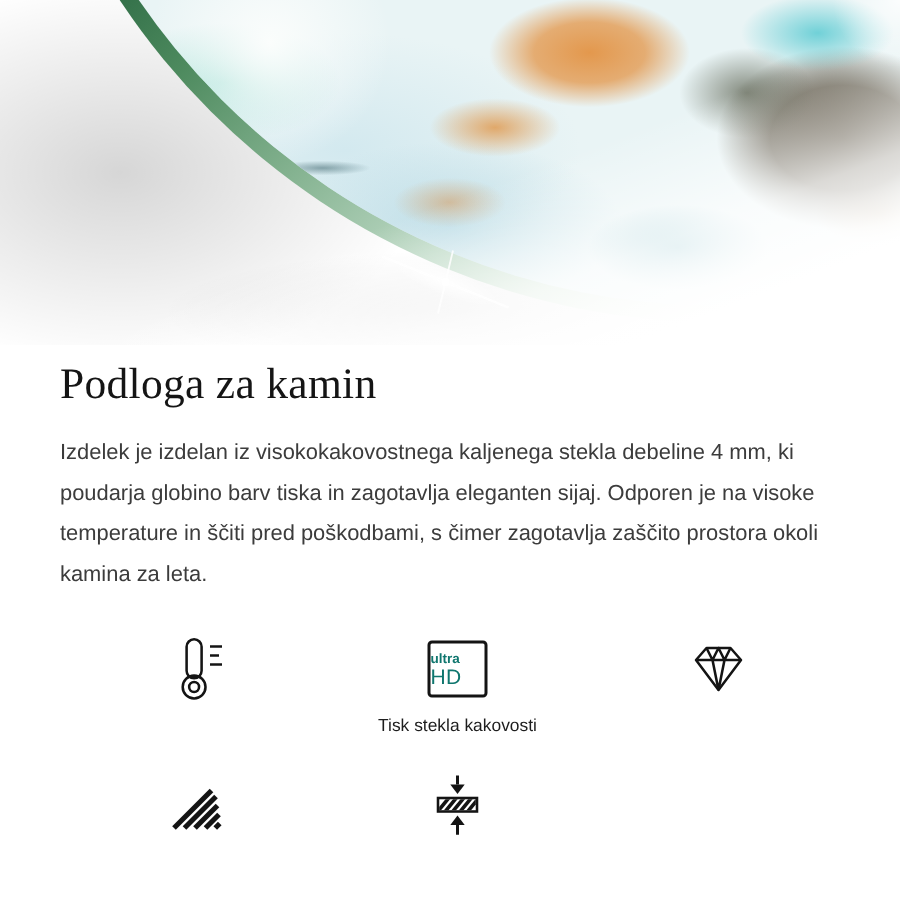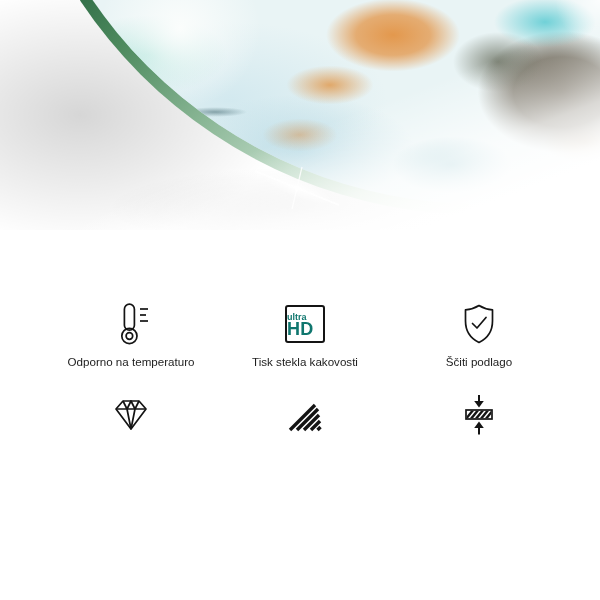--- a/index.html
+++ b/index.html
@@ -66,21 +66,21 @@
   .feature{display:flex;flex-direction:column;align-items:center;}
   .icon-box{height:46px;display:flex;align-items:center;justify-content:center;}
   .feature-label{margin-top:8px;font-size:11.6px;color:#1d1d1d;white-space:nowrap;}
   .icon-stroke{stroke:#141414;fill:none;stroke-width:1.7;}
   .hd-box{
     width:36px;height:34px;border:2.2px solid #141414;border-radius:3px;
     display:flex;flex-direction:column;align-items:flex-start;justify-content:center;
     color:#0f766e;
   }
   .hd-top{font-size:9px;font-weight:700;line-height:10px;}
-  .hd-bottom{font-size:18px;font-weight:700;line-height:15px;letter-spacing:0.3px;}
+  .hd-bottom{font-size:14px;font-weight:400;line-height:15px;letter-spacing:0.3px;}
 </style>
 </head>
 <body>
 
 <div class="hero">
   <div class="glass-edge"></div>
   <div class="marble"></div>
   <div class="hero-fade"></div>
   <svg class="sparkle" width="90" height="60">
     <defs>
@@ -90,58 +90,49 @@
       </radialGradient>
     </defs>
     <ellipse cx="45" cy="30" rx="40" ry="9" fill="url(#glow)" transform="rotate(21 45 30)"></ellipse>
     <line x1="3" y1="13" x2="87" y2="47" stroke="#ffffff" stroke-width="1.6" opacity="0.95"></line>
     <line x1="50" y1="9" x2="40" y2="51" stroke="#ffffff" stroke-width="1.2" opacity="0.85"></line>
     <circle cx="45" cy="30" r="2.6" fill="#ffffff"></circle>
   </svg>
 </div>
 
 <div class="content">
-  <h1 class="page-title"><br>
+  <h1 class="page-title"><span>Podloga za kamin</span><br>
   </h1>
+  <p class="description">Izdelek je izdelan iz visokokakovostnega kaljenega stekla debeline 4 mm, ki poudarja globino barv tiska in zagotavlja eleganten sijaj. Odporen je na visoke temperature in ščiti pred poškodbami, s čimer zagotavlja zaščito prostora okoli kamina za leta.</p>
 
   <div class="features">
 
     <div class="feature">
       <div class="icon-box">
         <svg width="40" height="44" viewBox="0 0 40 44">
           <rect class="icon-stroke" x="13.4" y="2.2" width="10" height="26" rx="5"></rect>
           <circle class="icon-stroke" cx="18.4" cy="34" r="7.6"></circle>
           <circle class="icon-stroke" cx="18.4" cy="34" r="3.3"></circle>
           <line class="icon-stroke" x1="29" y1="7" x2="37" y2="7"></line>
           <line class="icon-stroke" x1="29" y1="13" x2="35" y2="13"></line>
           <line class="icon-stroke" x1="29" y1="19" x2="37" y2="19"></line>
         </svg>
       </div>
-      <div class="feature-label">Odporno na temperaturo</div>
     </div>
 
     <div class="feature">
       <div class="icon-box">
         <div class="hd-box">
           <div class="hd-top">ultra</div>
           <div class="hd-bottom">HD</div>
         </div>
       </div>
       <div class="feature-label">Tisk stekla kakovosti</div>
     </div>
 
-    <div class="feature">
-      <div class="icon-box">
-        <svg width="40" height="44" viewBox="0 0 40 44">
-          <path class="icon-stroke" stroke-linejoin="round" d="M20 3.5 C24 6 29 7.4 33.5 7.9 V19 C33.5 29.5 28 36.6 20 40.5 C12 36.6 6.5 29.5 6.5 19 V7.9 C11 7.4 16 6 20 3.5 Z"></path>
-          <path class="icon-stroke" stroke-width="2" stroke-linecap="round" stroke-linejoin="round" d="M13.5 21.5 L18 26 L27 15.5"></path>
-        </svg>
-      </div>
-      <div class="feature-label">Ščiti podlago</div>
-    </div>
 
     <div class="feature">
       <div class="icon-box">
         <svg width="40" height="40" viewBox="0 0 40 40">
           <path class="icon-stroke" stroke-linejoin="round" d="M12 6 H28 L35 14 L20 34 L5 14 Z"></path>
           <path class="icon-stroke" stroke-linejoin="round" d="M5 14 H35 M12 6 L16 14 L20 6 L24 14 L28 6 M16 14 L20 34 M24 14 L20 34"></path>
         </svg>
       </div>
 
     </div>

